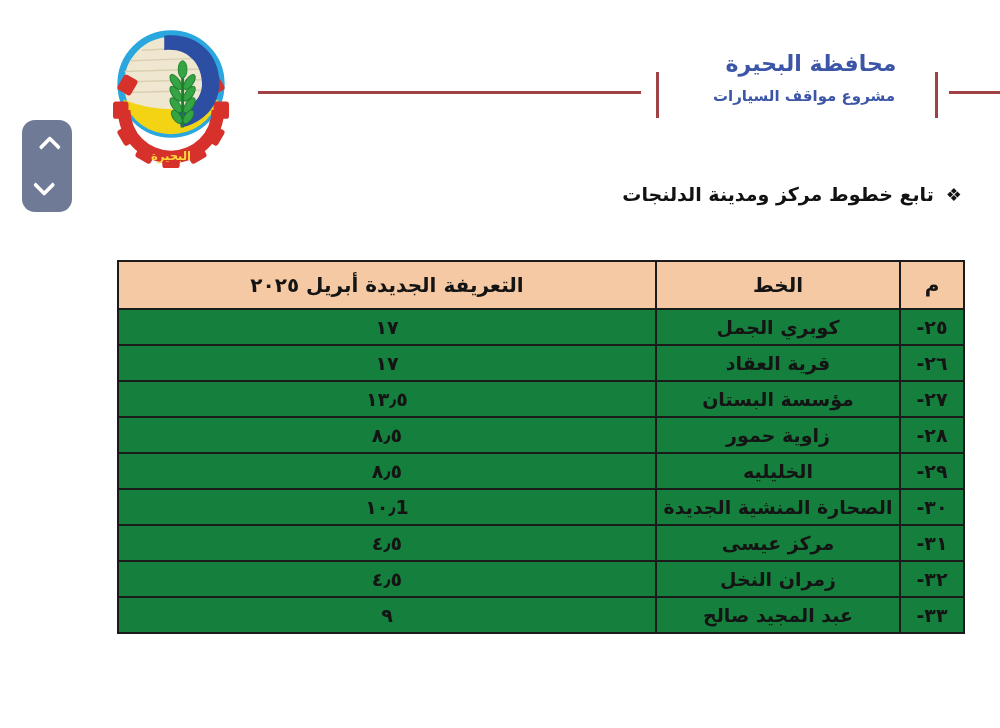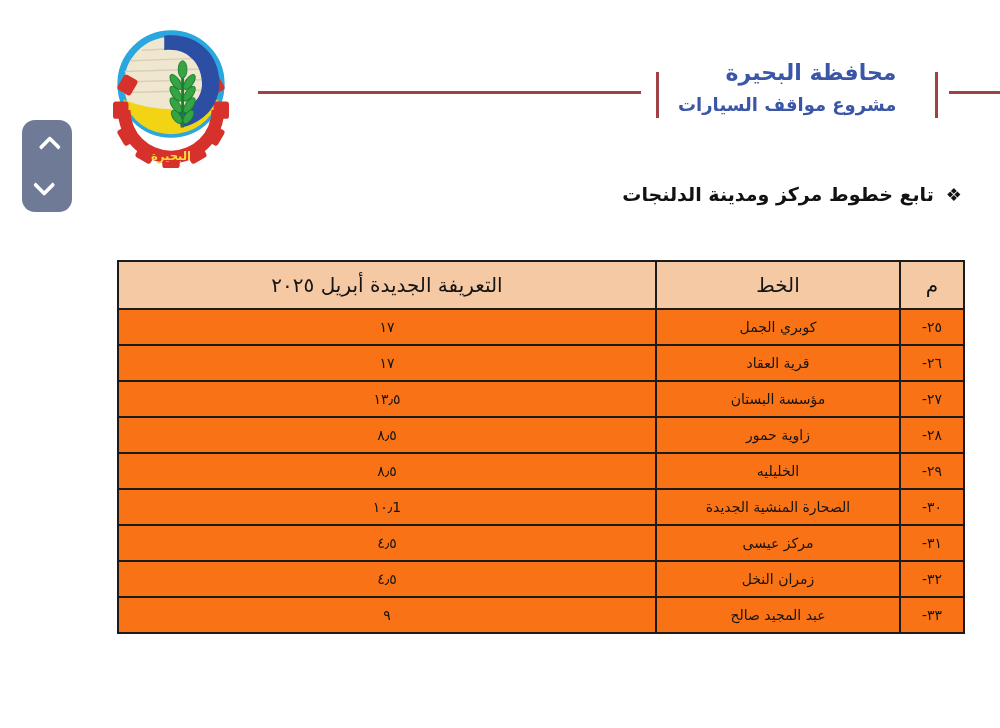--- a/index.html
+++ b/index.html
@@ -30,51 +30,51 @@
   
   .logo{position:absolute;left:97px;top:26px;width:148px;height:145px;}
 
   
   .rule{position:absolute;background:#a04145;}
   .rule-left{left:258px;top:91px;width:383px;height:3px;}
   .rule-right{left:949px;top:91px;width:51px;height:3px;}
   .tick-left{left:656px;top:72px;width:3px;height:46px;}
   .tick-right{left:935px;top:72px;width:3px;height:46px;}
   .letterhead{
-    position:absolute;left:678px;top:57px;width:252px;
+    position:absolute;left:678px;top:48px;width:252px;
     direction:rtl;text-align:left; 
     color:#3b56a7;font-weight:bold;
   }
   .letterhead .l1{font-size:22px;line-height:32px;text-align:center;padding-left:14px;}
-  .letterhead .l2{font-size:18px;line-height:32px;text-align:left;}
+  .letterhead .l2{font-size:15px;line-height:32px;text-align:center;}
 
   
   .section-heading{
     position:absolute;right:38px;top:183px;
     display:flex;align-items:center;gap:12px;direction:rtl;
     color:#121212;font-weight:bold;
   }
   .section-heading .bullet{font-size:18px;line-height:1;transform:translateY(1px);}
   .section-heading .txt{font-size:19px;letter-spacing:0px;}
 
   
   .tariff-table{
     position:absolute;left:117px;top:260px;width:848px;
     border-collapse:collapse;direction:rtl;
     font-family:"DejaVu Sans", sans-serif;
   }
   .tariff-table th,.tariff-table td{
     border:2px solid #1b1b1b;
     text-align:center;vertical-align:middle;
-    color:#141414;font-weight:normal;
+    color:#141414;font-weight:bold;
   }
   .tariff-table th{
     background:#f5c9a3;height:44px;font-size:20px;
   }
-  .tariff-table td{height:32px;font-size:14px;background:#f97316;}
+  .tariff-table td{height:32px;font-size:19px;background:#15803d;}
   .col-num{width:64px;}
   .col-line{width:244px;}
 </style>
 </head>
 <body>
 
 <div class="page">
 
   <div class="scroll-widget">
     <button class="scroll-btn">

